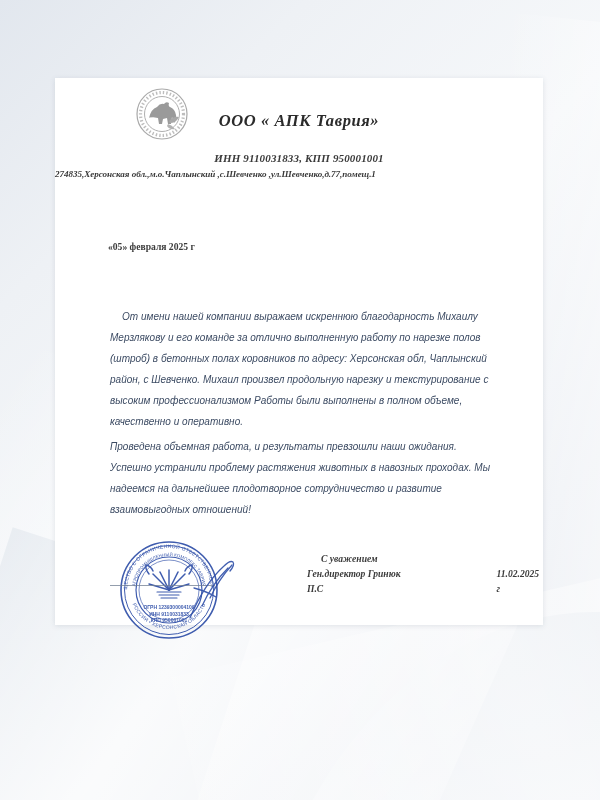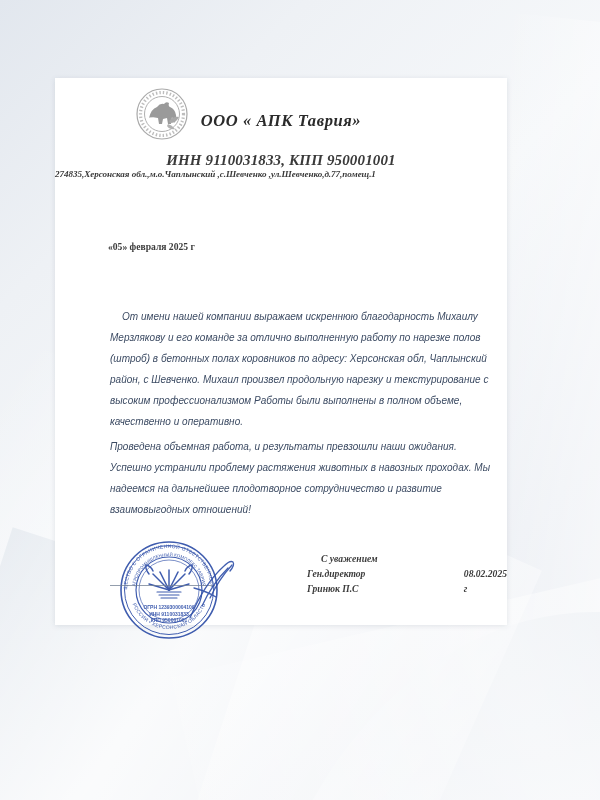--- a/index.html
+++ b/index.html
@@ -63,21 +63,21 @@
     width: 200px; height: 820px;
     transform: rotate(6deg);
     background: linear-gradient(90deg, rgba(255,255,255,0) 0%, rgba(255,255,255,.7) 100%);
   }
 
   
   .sheet {
     position: absolute;
     left: 55px;
     top: 78px;
-    width: 452px;
+    width: 488px;
     height: 547px;
     background: #ffffff;
     box-shadow: 0 1px 5px rgba(90,105,125,.16);
   }
 
   
   .letterhead {
     position: relative;
     height: 122px;
   }
@@ -100,21 +100,21 @@
     letter-spacing: .6px;
     color: #2b2b2b;
   }
   .org-reg {
     position: absolute;
     left: 0; right: 0;
     top: 74px;
     text-align: center;
     font-family: "Liberation Serif", serif;
     font-style: italic;
-    font-size: 15px;
+    font-size: 11px;
     font-weight: bold;
     letter-spacing: .15px;
     color: #3a3a3a;
   }
   .org-address {
     position: absolute;
     left: 0; right: 9px;
     top: 91px;
     font-family: "Liberation Serif", serif;
     font-style: italic;
@@ -299,17 +299,17 @@
         <path d="M30 68 q9-19 22-33"></path>
         <path d="M14 58 q12 3 22 9"></path>
       </g>
     </svg>
   </div>
 
   <div class="sign-block">
     <div class="sign-respect">С уважением</div>
     <div class="sign-row">
       <span>Ген.директор Гринюк П.С</span>
-      <span>08.02.2025 г</span>
+      <span>11.02.2025 г</span>
     </div>
   </div>
 
 </div>
 
 </body></html>

